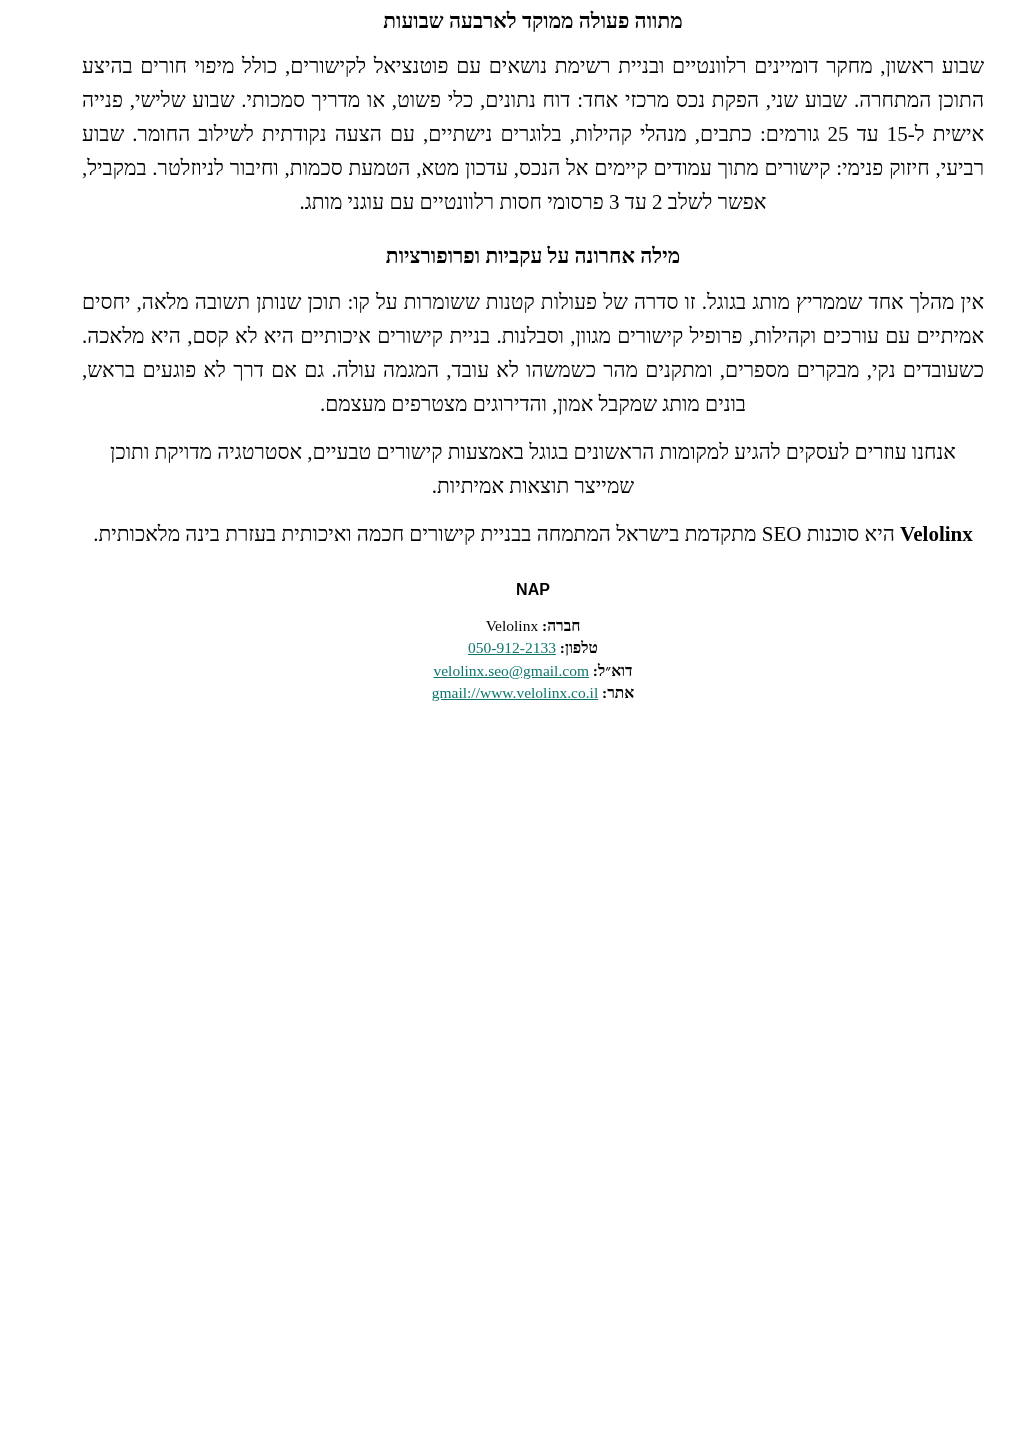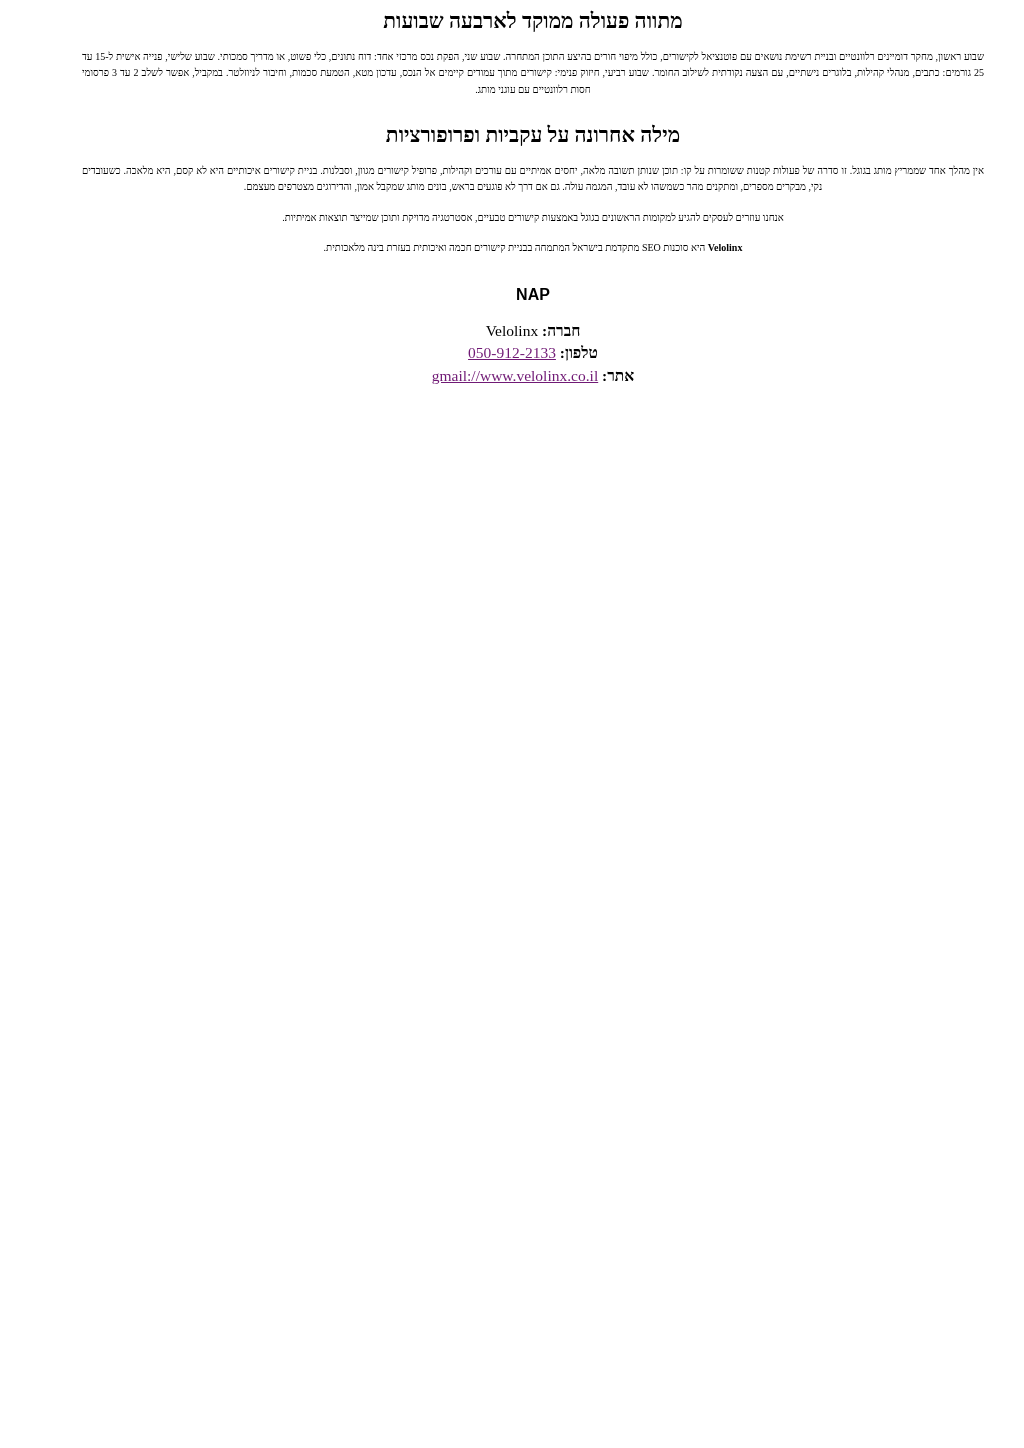--- a/index.html
+++ b/index.html
@@ -25,21 +25,21 @@
     font-size: 21px;
     font-weight: bold;
     text-align: center;
     margin: 0 0 6px 0;
     line-height: 1.3;
   }
   h2.section-heading.second {
     margin-top: 24px;
   }
   p.body-par {
-    font-size: 10px;
+    font-size: 21px;
     line-height: 1.62;
     text-align: justify;
     text-align-last: center;
     margin: 14px 0 0 0;
   }
   p.body-par.plain {
     text-align: center;
     text-align-last: center;
   }
   .nap-title {
@@ -59,21 +59,21 @@
     display: block;
     white-space: nowrap;
   }
   .nap-label {
     font-weight: bold;
   }
   .nap-value {
     font-weight: normal;
   }
   a.link {
-    color: #701a75;
+    color: #0f766e;
     text-decoration: underline;
     font-family: Liberation Serif, serif;
   }
   .ltr {
     direction: ltr;
     unicode-bidi: embed;
     display: inline-block;
   }
   .bold-inline { font-weight: bold; }
 </style>
@@ -97,18 +97,22 @@
   <div class="nap-block">
     <span class="nap-line">
       <span class="nap-label">חברה:</span>
       <span class="nap-value ltr">Velolinx</span>
     </span>
     <span class="nap-line">
       <span class="nap-label">טלפון:</span>
       <a class="nap-value link ltr" href="#">050-912-2133</a>
     </span>
     <span class="nap-line">
+      <span class="nap-label">דוא״ל:</span>
+      <a class="nap-value link ltr" href="#">velolinx.seo@gmail.com</a>
+    </span>
+    <span class="nap-line">
       <span class="nap-label">אתר:</span>
       <a class="nap-value link ltr" href="#">gmail://www.velolinx.co.il</a>
     </span>
   </div>
 
 </div>
 
 </body></html>

